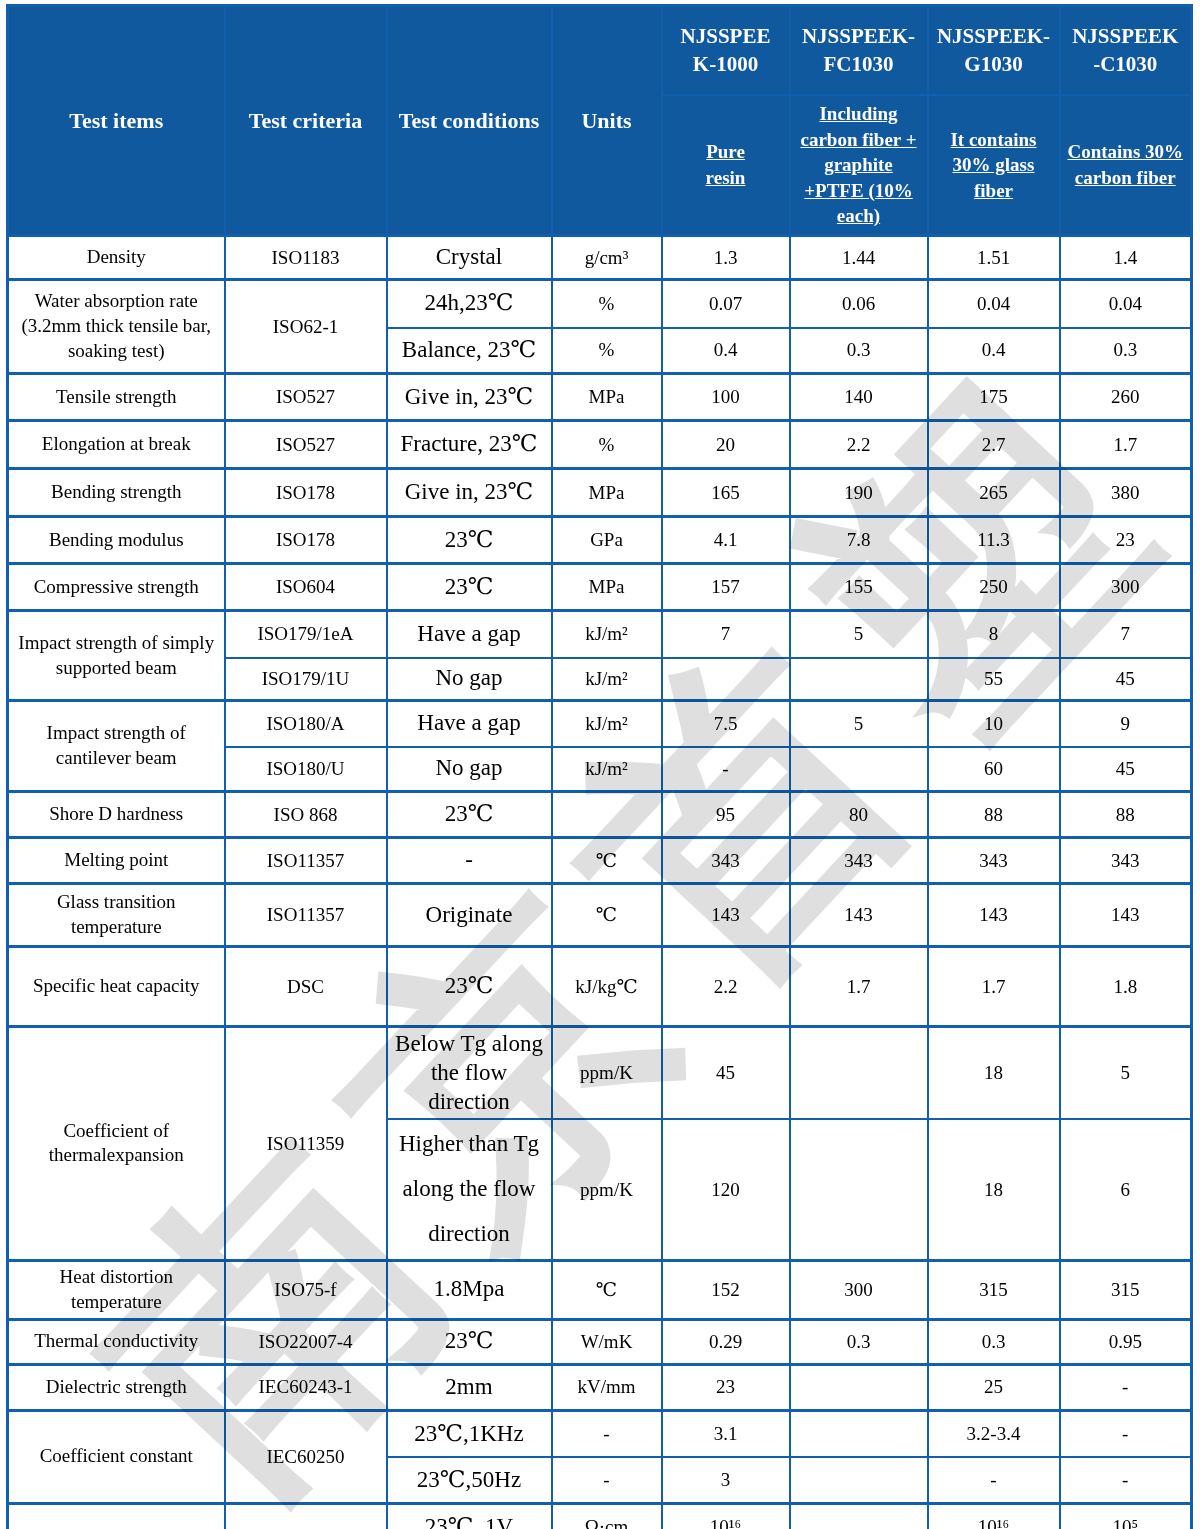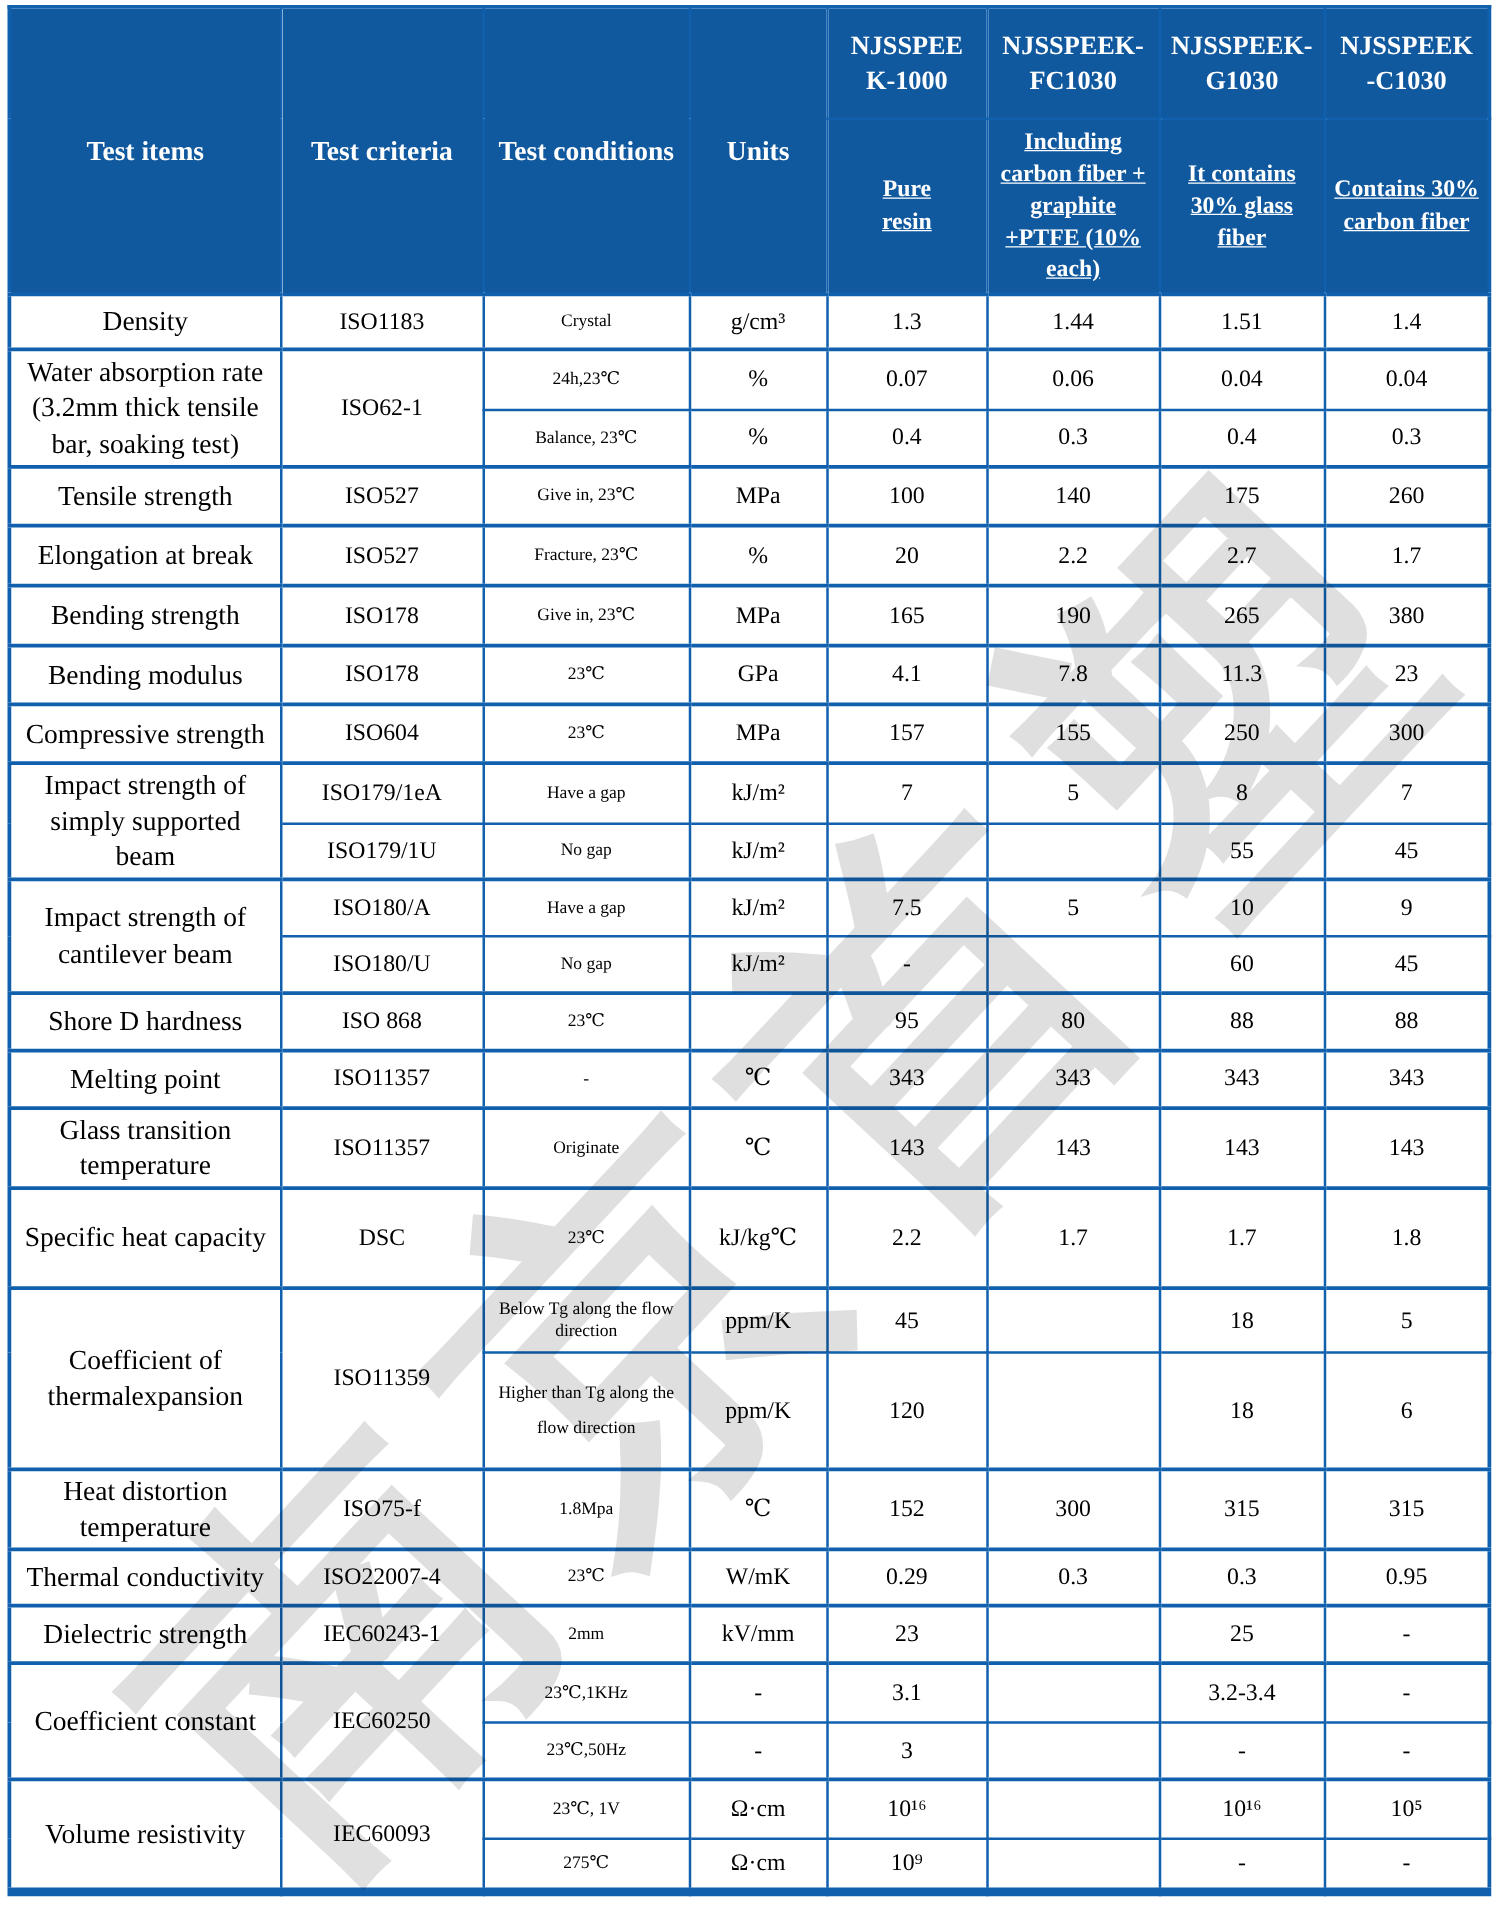--- a/index.html
+++ b/index.html
@@ -27,23 +27,23 @@
     overflow:hidden;
   }
   thead th{
     background:var(--fill);color:#ffffff;font-weight:bold;
   }
   thead tr.h1 th{height:83px;}
   thead tr.h2 th{height:134px;}
   th.lbl{font-size:22px;}
   th.prod{font-size:21px;white-space:pre-line;line-height:1.3;}
   th.desc{font-size:19px;white-space:pre-line;line-height:1.35;text-decoration:underline;}
-  td.c-item{font-size:22px;line-height:1.3;}
+  td.c-item{font-size:19px;line-height:1.3;}
   td.c-crit{font-size:19px;}
-  td.c-cond{font-size:14px;}
+  td.c-cond{font-size:23px;}
   td.c-unit{font-size:19px;}
   td.c-val{font-size:19px;}
   td.loose{line-height:1.95;}
   tr.g td{border-top-width:3px;}
   .watermark{
     position:absolute;left:640px;top:930px;
     transform:translate(-50%,-50%) rotate(-47deg);
     font-family:"DejaVu Sans","Liberation Sans",sans-serif;
     font-weight:bold;font-size:305px;letter-spacing:38px;
     color:#000;opacity:0.12;white-space:nowrap;

